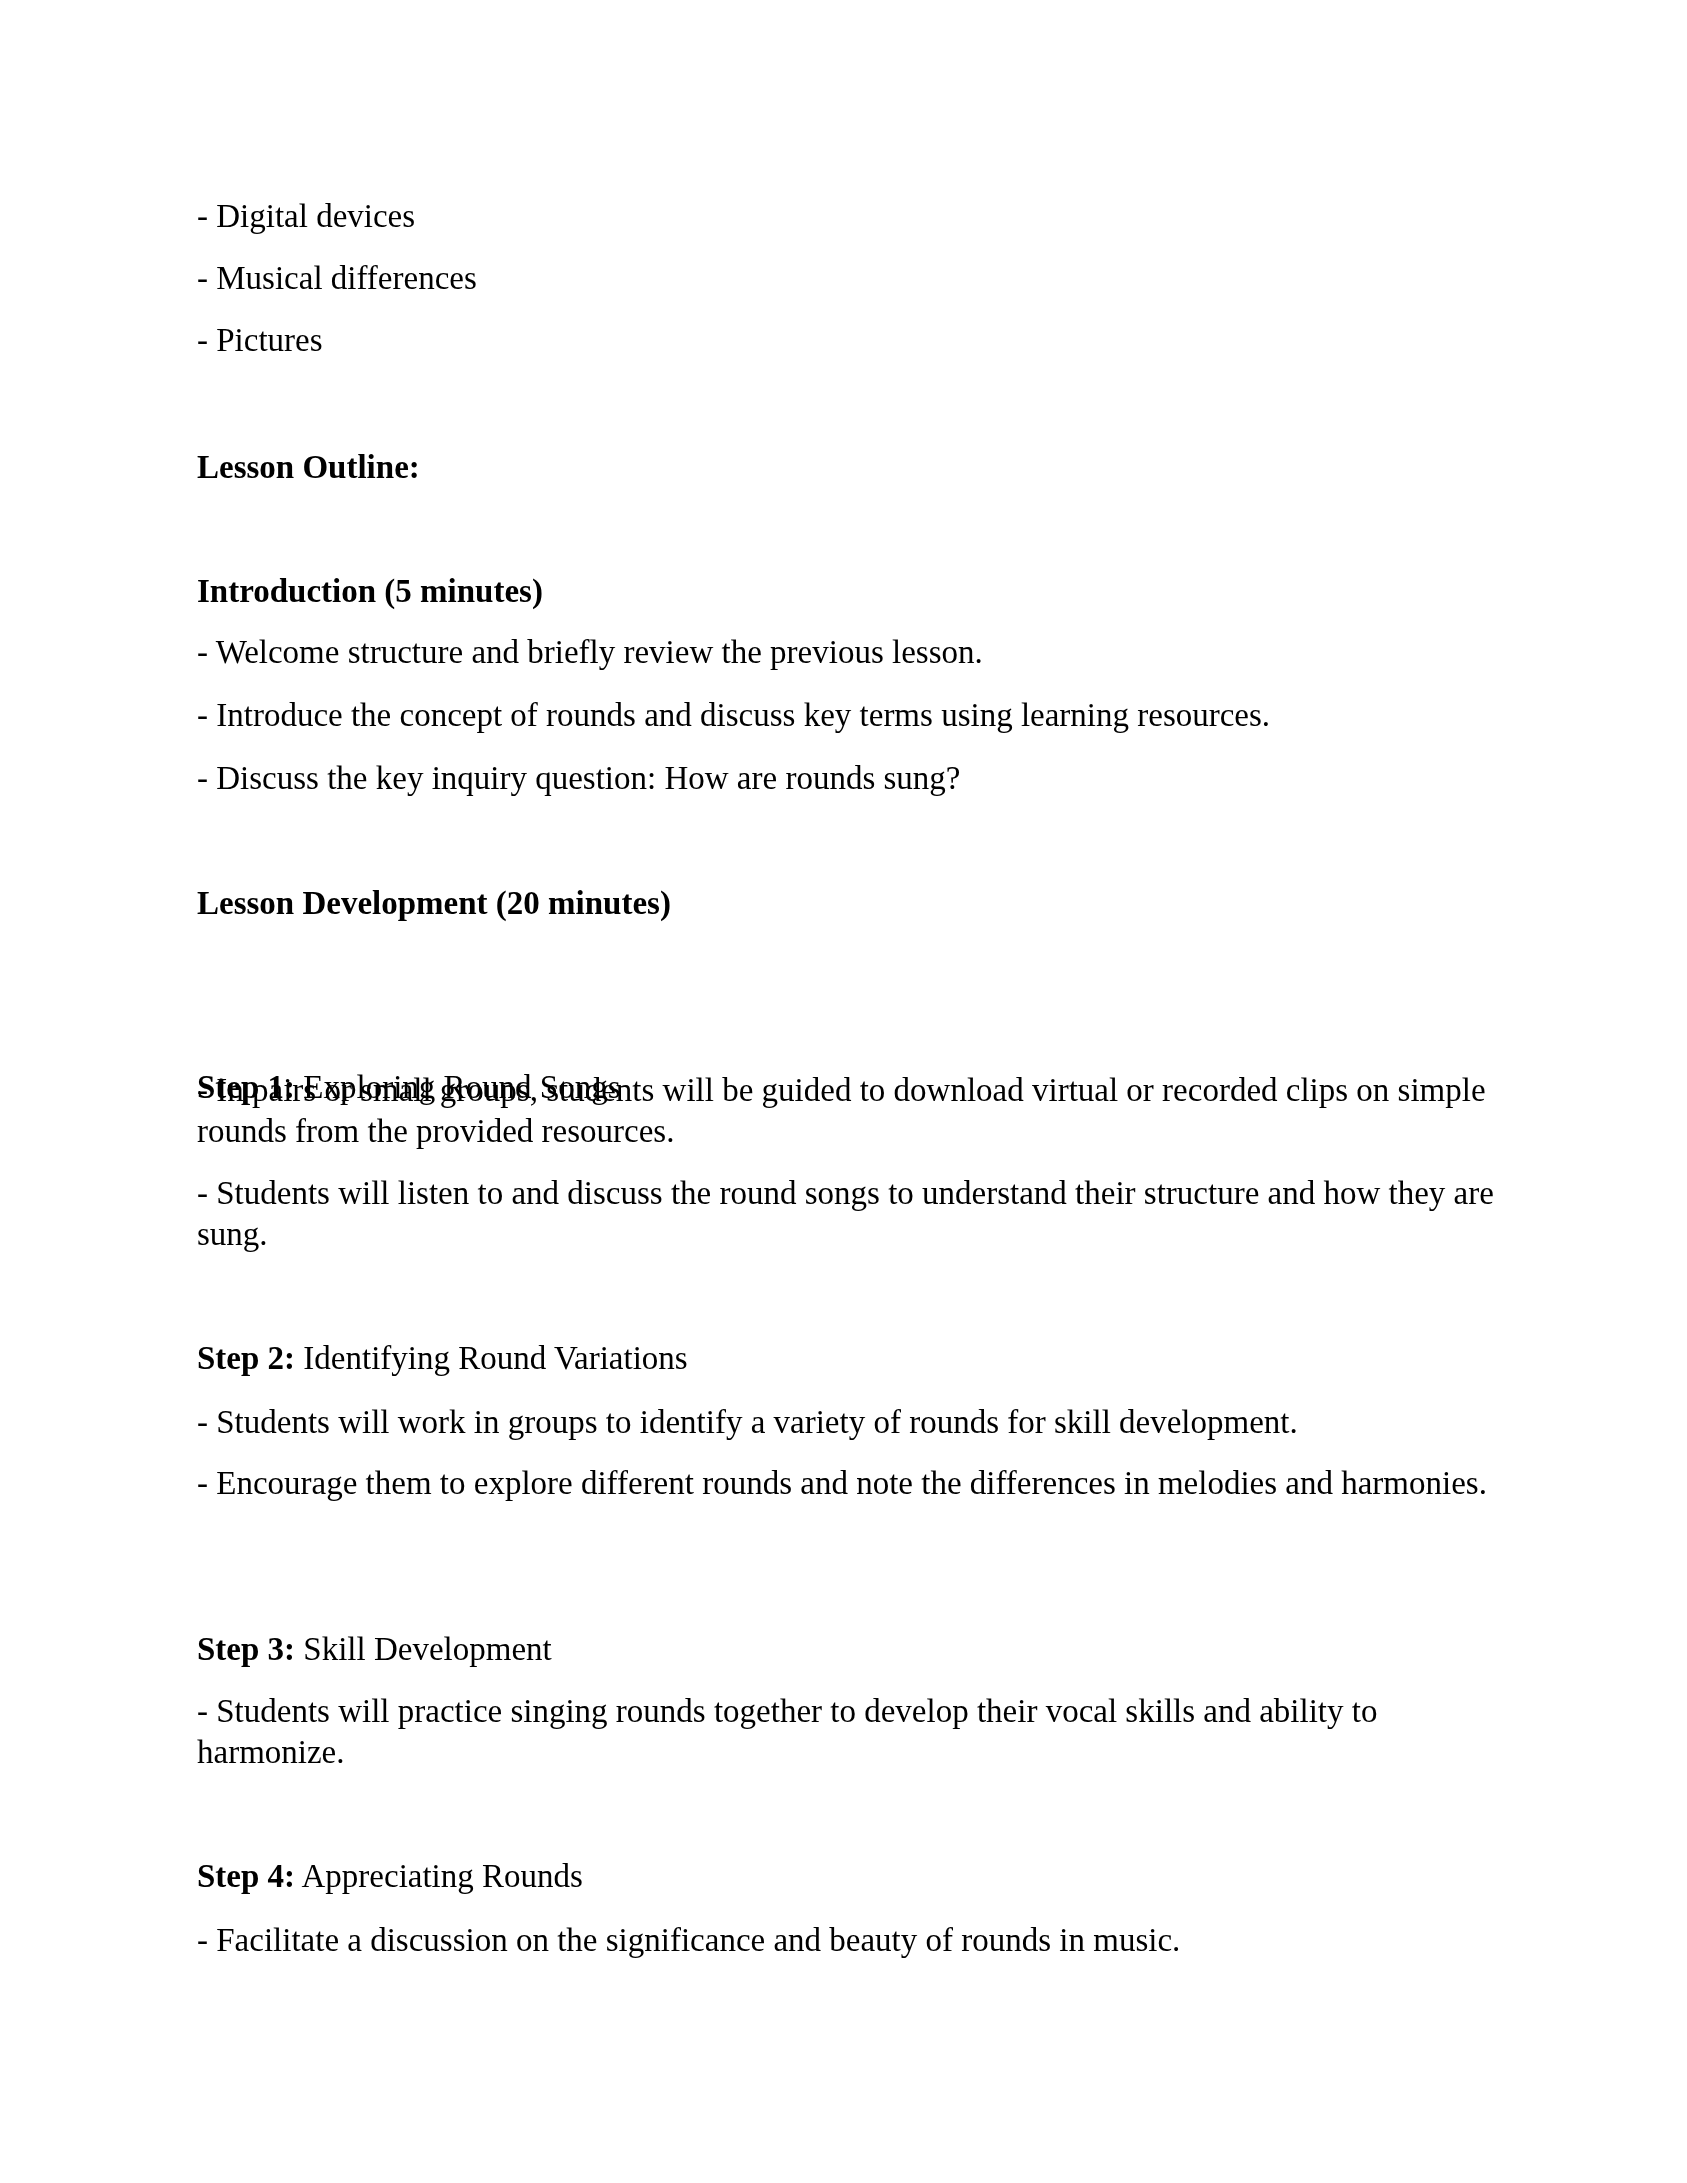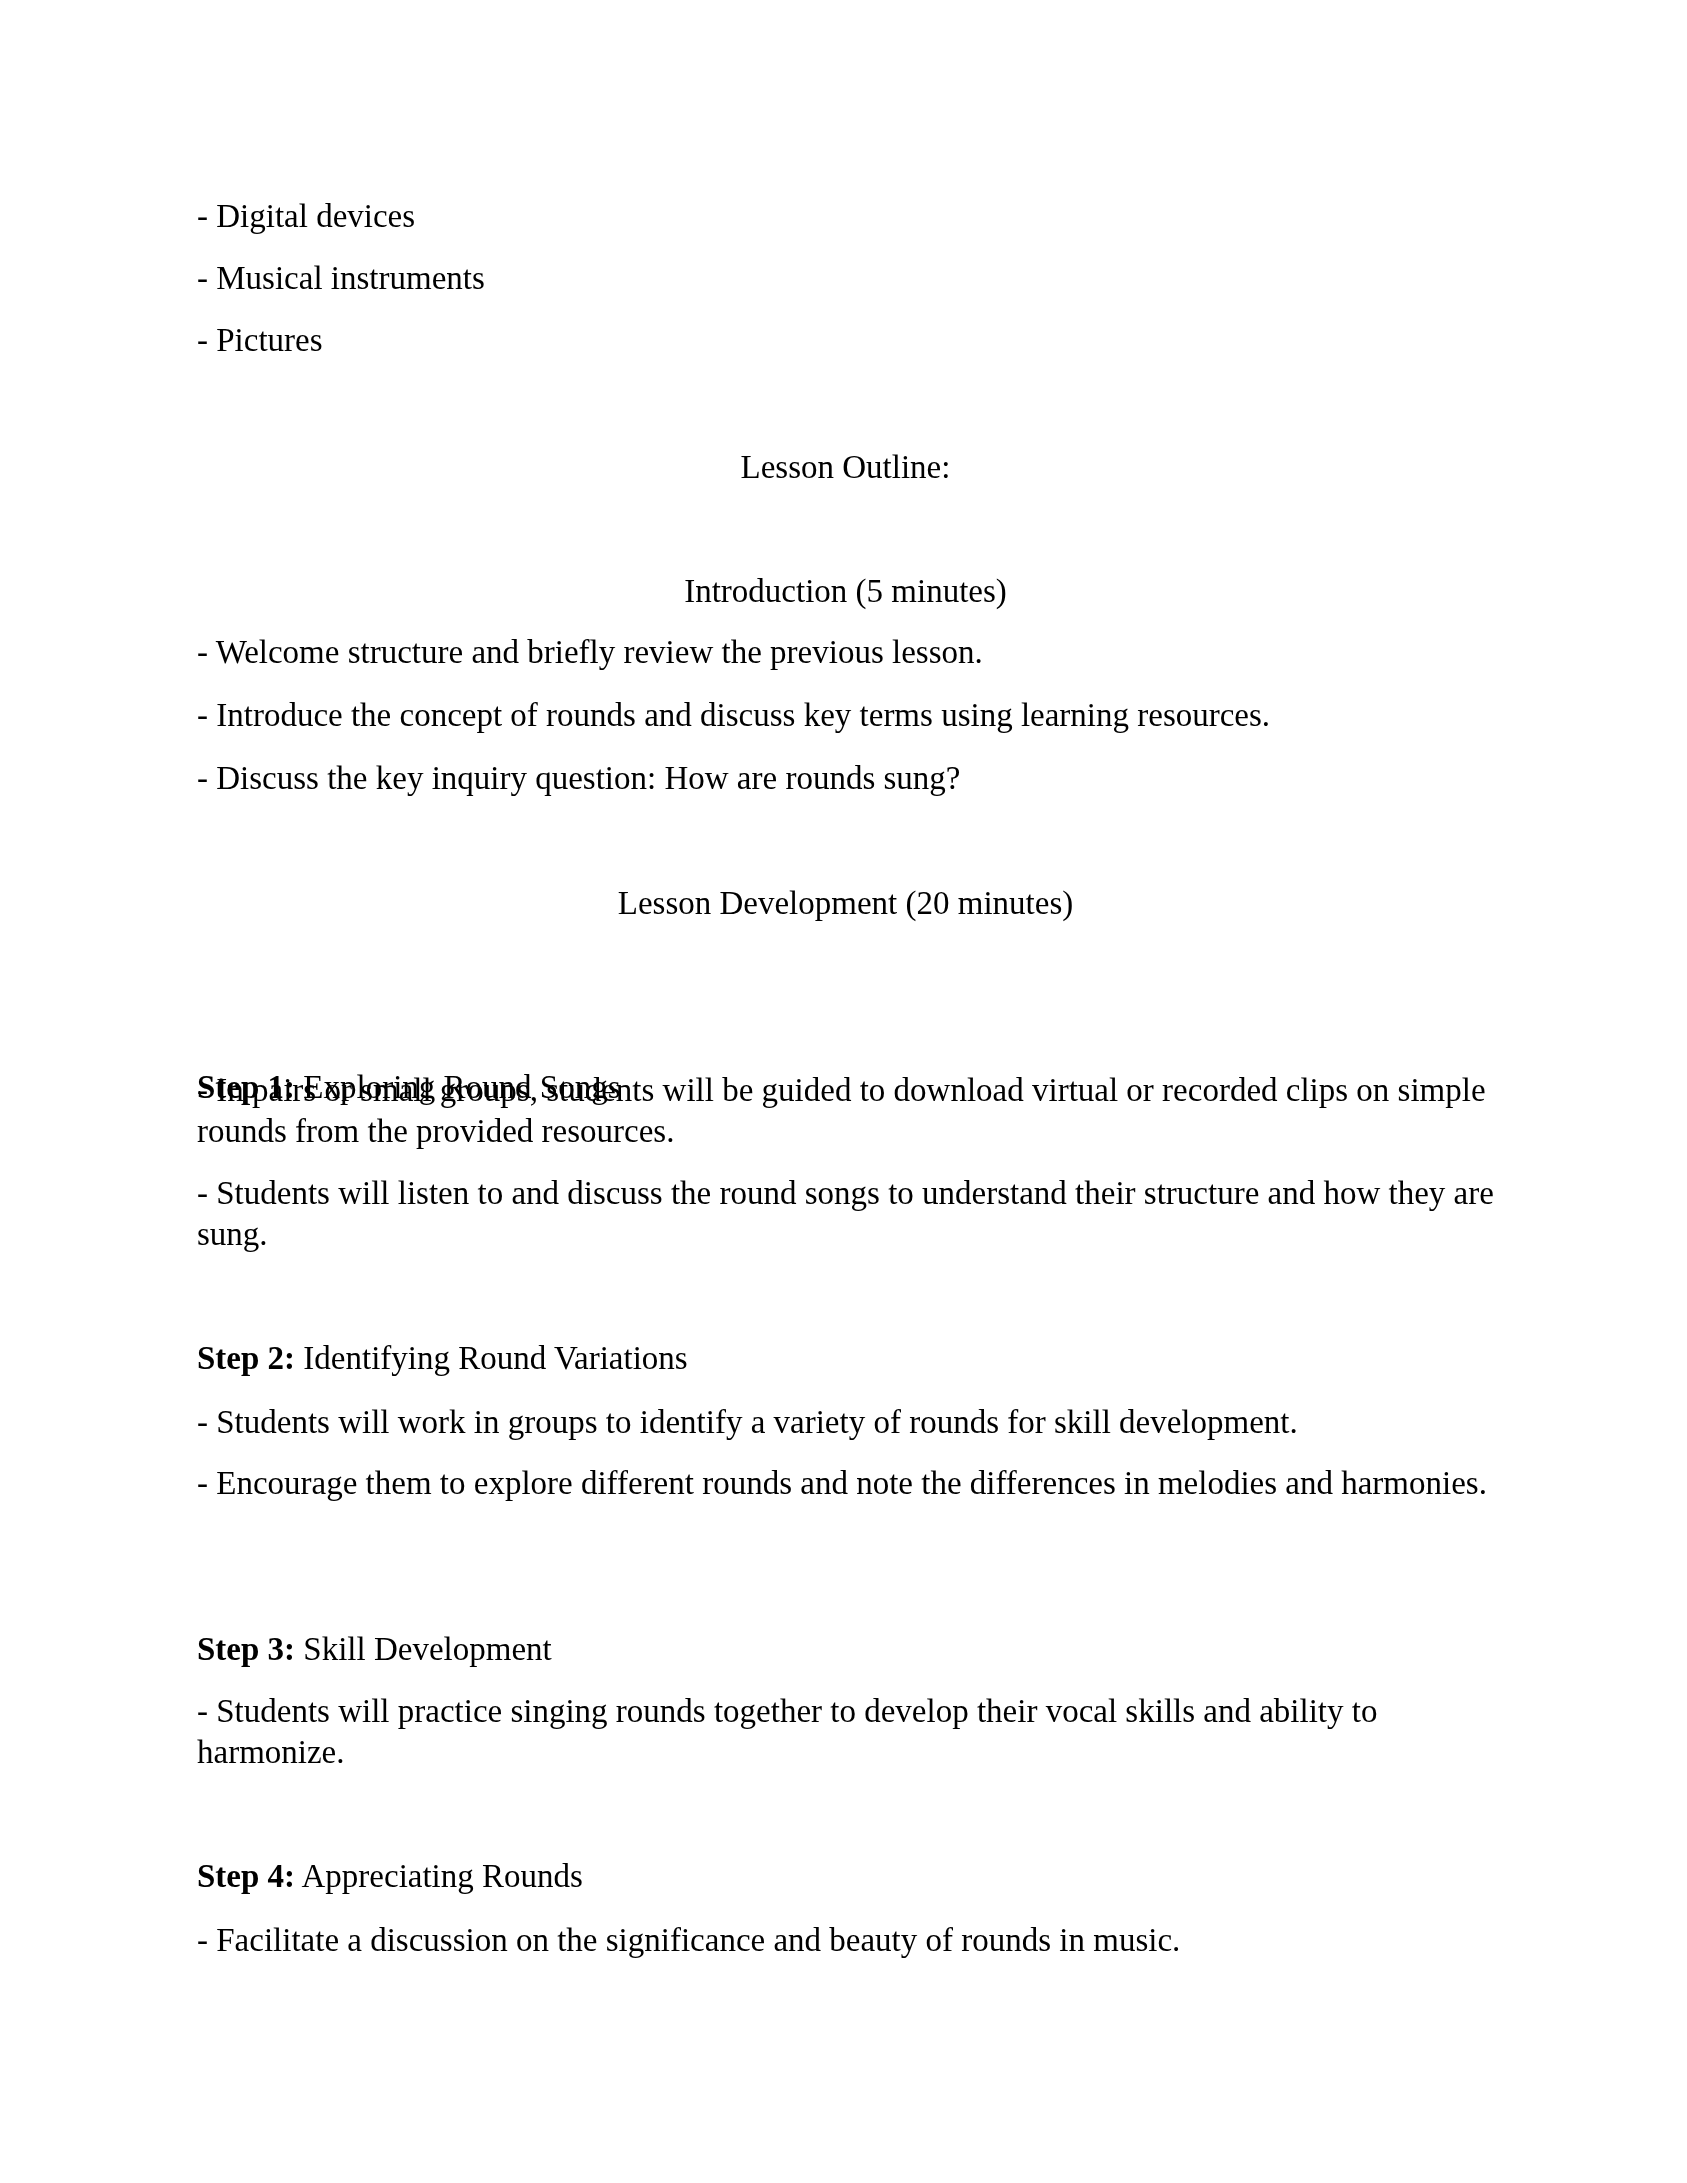--- a/index.html
+++ b/index.html
@@ -8,30 +8,30 @@
   .line {
     position: absolute;
     left: 197px;
     width: 1297px;
     font-family: "Liberation Serif", "DejaVu Serif", serif;
     font-size: 33px;
     line-height: 41px;
     color: #000000;
     white-space: normal;
   }
-  .bold { font-weight: normal; text-align: center; }
+  .bold { font-weight: bold; }
   .step-label { font-weight: bold; }
 </style>
 </head>
 <body>
 
 <div class="page">
 
   <div class="line" style="top:196px">- Digital devices</div>
-  <div class="line" style="top:258px">- Musical instruments</div>
+  <div class="line" style="top:258px">- Musical differences</div>
   <div class="line" style="top:320px">- Pictures</div>
 
   <div class="line bold" style="top:447px">Lesson Outline:</div>
 
   <div class="line bold" style="top:571px">Introduction (5 minutes)</div>
   <div class="line" style="top:632px">- Welcome structure and briefly review the previous lesson.</div>
   <div class="line" style="top:758px">- Discuss the key inquiry question: How are rounds sung?</div>
   <div class="line" style="top:695px">- Introduce the concept of rounds and discuss key terms using learning resources.</div>
 
   <div class="line bold" style="top:883px">Lesson Development (20 minutes)</div>

